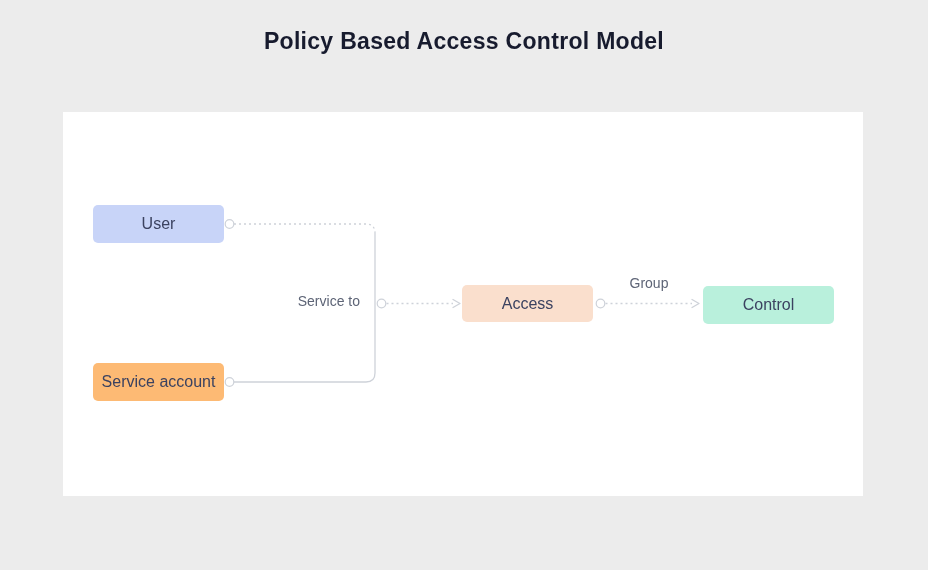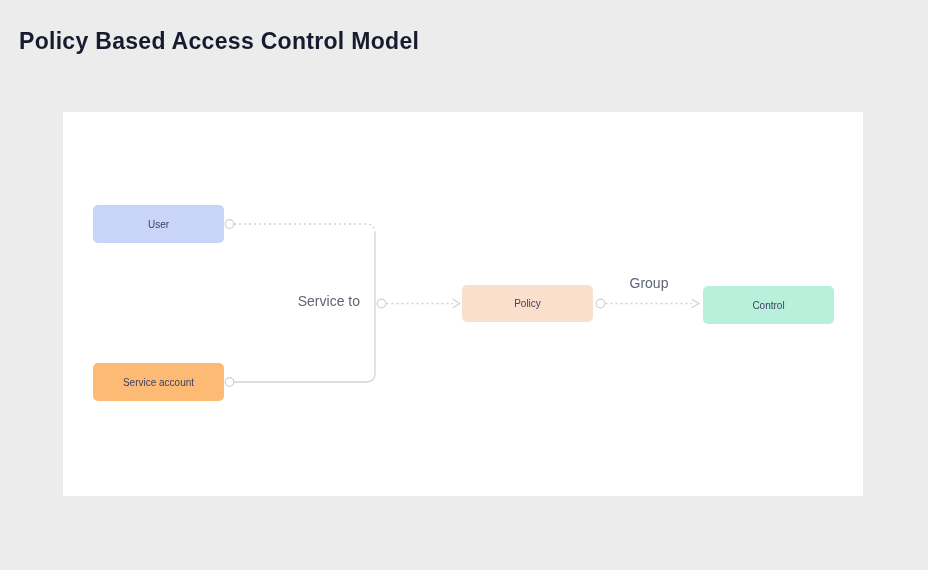--- a/index.html
+++ b/index.html
@@ -8,25 +8,25 @@
     font-family: "Liberation Sans", sans-serif;
     background: var(--page-bg, #ececec);
     position: relative;
     overflow: hidden;
   }
   .page-title {
     position: absolute;
     top: 28px;
     left: 0;
     width: 928px;
+    text-align: center;
     font-size: 23px;
     font-weight: 700;
     letter-spacing: 0.3px;
     color: var(--title-color, #171b2e);
-    padding-left: 19px;
   }
   .canvas {
     position: absolute;
     left: 63px;
     top: 112px;
     width: 800px;
     height: 384px;
     background: var(--canvas-bg, #ffffff);
   }
   .connectors {
@@ -37,21 +37,21 @@
   .connectors path { fill: none; stroke: var(--connector, #ced2d9); stroke-width: 1.3; }
   .connectors path.dashed { stroke-dasharray: 2 3; }
   .connectors circle { fill: #ffffff; stroke: var(--connector, #ced2d9); stroke-width: 1.2; }
   .connectors polyline { fill: none; stroke: var(--connector, #ced2d9); stroke-width: 1.3; stroke-linecap: round; stroke-linejoin: round; }
   .node {
     position: absolute;
     border-radius: 5px;
     display: flex;
     align-items: center;
     justify-content: center;
-    font-size: 10px;
+    font-size: 16px;
     font-weight: 500;
     color: var(--node-text, #3b4260);
   }
   .node-user            { left: 30px;  top: 93px;  width: 131px; height: 38px; }
   .node-service-account { left: 30px;  top: 251px; width: 131px; height: 38px; }
   .node-roles           { left: 399px; top: 173px; width: 131px; height: 37px; }
   .node-policies        { left: 640px; top: 174px; width: 131px; height: 38px; }
   .edge-label {
     position: absolute;
     font-size: 14px;
@@ -90,21 +90,21 @@
 
   <div class="node node-user" style="background: rgb(200, 212, 248);">
     <span>User</span>
   </div>
 
   <div class="node node-service-account" style="background: #fdba74;">
     <span>Service account</span>
   </div>
 
   <div class="node node-roles" style="background: rgb(250, 223, 205);">
-    <span>Policy</span>
+    <span>Access</span>
   </div>
 
   <div class="node node-policies" style="background: rgb(185, 240, 220);">
     <span>Control</span>
   </div>
 
   <div class="edge-label label-assigned-to">Service to</div>
 
   <div class="edge-label label-group">Group</div>
 

